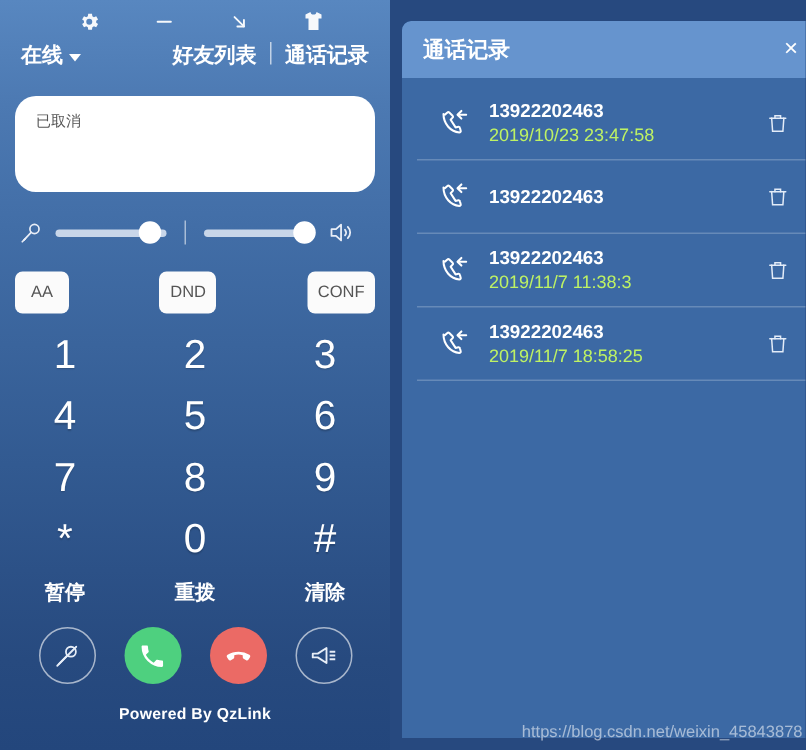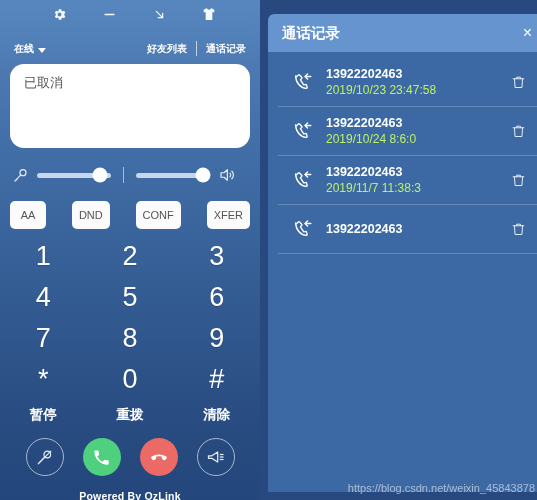--- a/index.html
+++ b/index.html
@@ -27,42 +27,42 @@
     justify-content: space-around; padding: 0 26px 0 34px;
   }
   #titlebar .tb-icon {
     color: #ffffff; opacity: .95; cursor: pointer;
     display: flex; align-items: center; justify-content: center;
     width: 24px; height: 22px;
   }
 
   
   #statusrow {
-    height: 28px; display: flex; align-items: flex-end;
+    height: 28px; display: flex; align-items: flex-start;
     padding: 0 14px 0 14px; color: #ffffff;
-    font-size: 10px; font-weight: bold;
+    font-size: 14px; font-weight: bold;
   }
   #status-select { display: flex; align-items: center; gap: 4px; cursor: pointer; }
   .caret-down {
     width: 0; height: 0; border-left: 4.5px solid transparent;
     border-right: 4.5px solid transparent; border-top: 5.5px solid #fff;
     margin-top: 2px;
   }
   #statusrow .spacer { flex: 1; }
   #statusrow .navlink { cursor: pointer; white-space: nowrap; }
   #statusrow .navsep {
     width: 1px; height: 15px; background: rgba(255,255,255,.65);
     margin: 0 9px;
   }
 
   
   #display {
-    margin: 8px 10px 0 10px; height: 84px;
+    margin: 8px 10px 0 10px; height: 64px;
     background: #ffffff; border-radius: 14px;
-    padding: 10px 14px; color: #555555; font-size: 13px;
+    padding: 10px 14px; color: #555555; font-size: 10px;
     overflow: hidden;
   }
 
   
   #sliders {
     margin-top: 12px; height: 30px; padding: 0 12px;
     display: flex; align-items: center; gap: 8px;
   }
   .slider-ico { color: #e9eef7; display: flex; align-items: center; }
   .slider {
@@ -244,21 +244,20 @@
         <path d="M16 9.5a4 4 0 0 1 0 5"></path>
         <path d="M18.5 7a7 7 0 0 1 0 10"></path>
       </svg>
     </span>
   </div>
 
   <div id="featurebtns">
     <span class="fbtn">AA</span>
     <span class="fbtn">DND</span>
     <span class="fbtn">CONF</span>
-    <span class="fbtn">XFER</span>
   </div>
 
   <div id="keypad">
     <span class="key">1</span>
     <span class="key">2</span>
     <span class="key">3</span>
     <span class="key">4</span>
     <span class="key">5</span>
     <span class="key">6</span>
     <span class="key">7</span>
@@ -337,21 +336,20 @@
     <div class="log-row">
       <span class="log-icon">
         <svg width="22" height="22" viewBox="0 0 24 24" fill="none" stroke="currentColor" stroke-width="1.5" stroke-linecap="round" stroke-linejoin="round">
           <path d="M4 5.5c0 7.2 5.3 13 11.5 13.4.7 0 1.2-.6 1-1.3l-.6-2.1c-.1-.5-.6-.8-1.1-.7l-2 .4-3.6-5.6 1.4-1.5c.4-.4.4-1 0-1.3L8.2 4.4c-.4-.4-1-.4-1.4 0L5.2 5.9"></path>
           <line x1="20.5" y1="6" x2="14.5" y2="6"></line>
           <polyline points="17,3.2 14.2,6 17,8.8"></polyline>
         </svg>
       </span>
       <span class="log-text">
         <span class="log-number" style="display:block">13922202463</span>
-        <span class="log-time" style="display:block">2019/10/24 8:6:0</span>
       </span>
       <span class="log-del">
         <svg width="15" height="15" viewBox="0 0 24 24" fill="none" stroke="currentColor" stroke-width="1.6" stroke-linecap="round">
           <line x1="3.5" y1="6" x2="20.5" y2="6"></line>
           <path d="M5.5 6l1 14h11l1-14"></path>
           <path d="M9 6V3.5h6V6"></path>
         </svg>
       </span>
     </div>
 
@@ -379,20 +377,21 @@
     <div class="log-row">
       <span class="log-icon">
         <svg width="22" height="22" viewBox="0 0 24 24" fill="none" stroke="currentColor" stroke-width="1.5" stroke-linecap="round" stroke-linejoin="round">
           <path d="M4 5.5c0 7.2 5.3 13 11.5 13.4.7 0 1.2-.6 1-1.3l-.6-2.1c-.1-.5-.6-.8-1.1-.7l-2 .4-3.6-5.6 1.4-1.5c.4-.4.4-1 0-1.3L8.2 4.4c-.4-.4-1-.4-1.4 0L5.2 5.9"></path>
           <line x1="20.5" y1="6" x2="14.5" y2="6"></line>
           <polyline points="17,3.2 14.2,6 17,8.8"></polyline>
         </svg>
       </span>
       <span class="log-text">
         <span class="log-number" style="display:block">13922202463</span>
+        <span class="log-time" style="display:block">2019/11/7 18:58:25</span>
       </span>
       <span class="log-del">
         <svg width="15" height="15" viewBox="0 0 24 24" fill="none" stroke="currentColor" stroke-width="1.6" stroke-linecap="round">
           <line x1="3.5" y1="6" x2="20.5" y2="6"></line>
           <path d="M5.5 6l1 14h11l1-14"></path>
           <path d="M9 6V3.5h6V6"></path>
         </svg>
       </span>
     </div>
 

